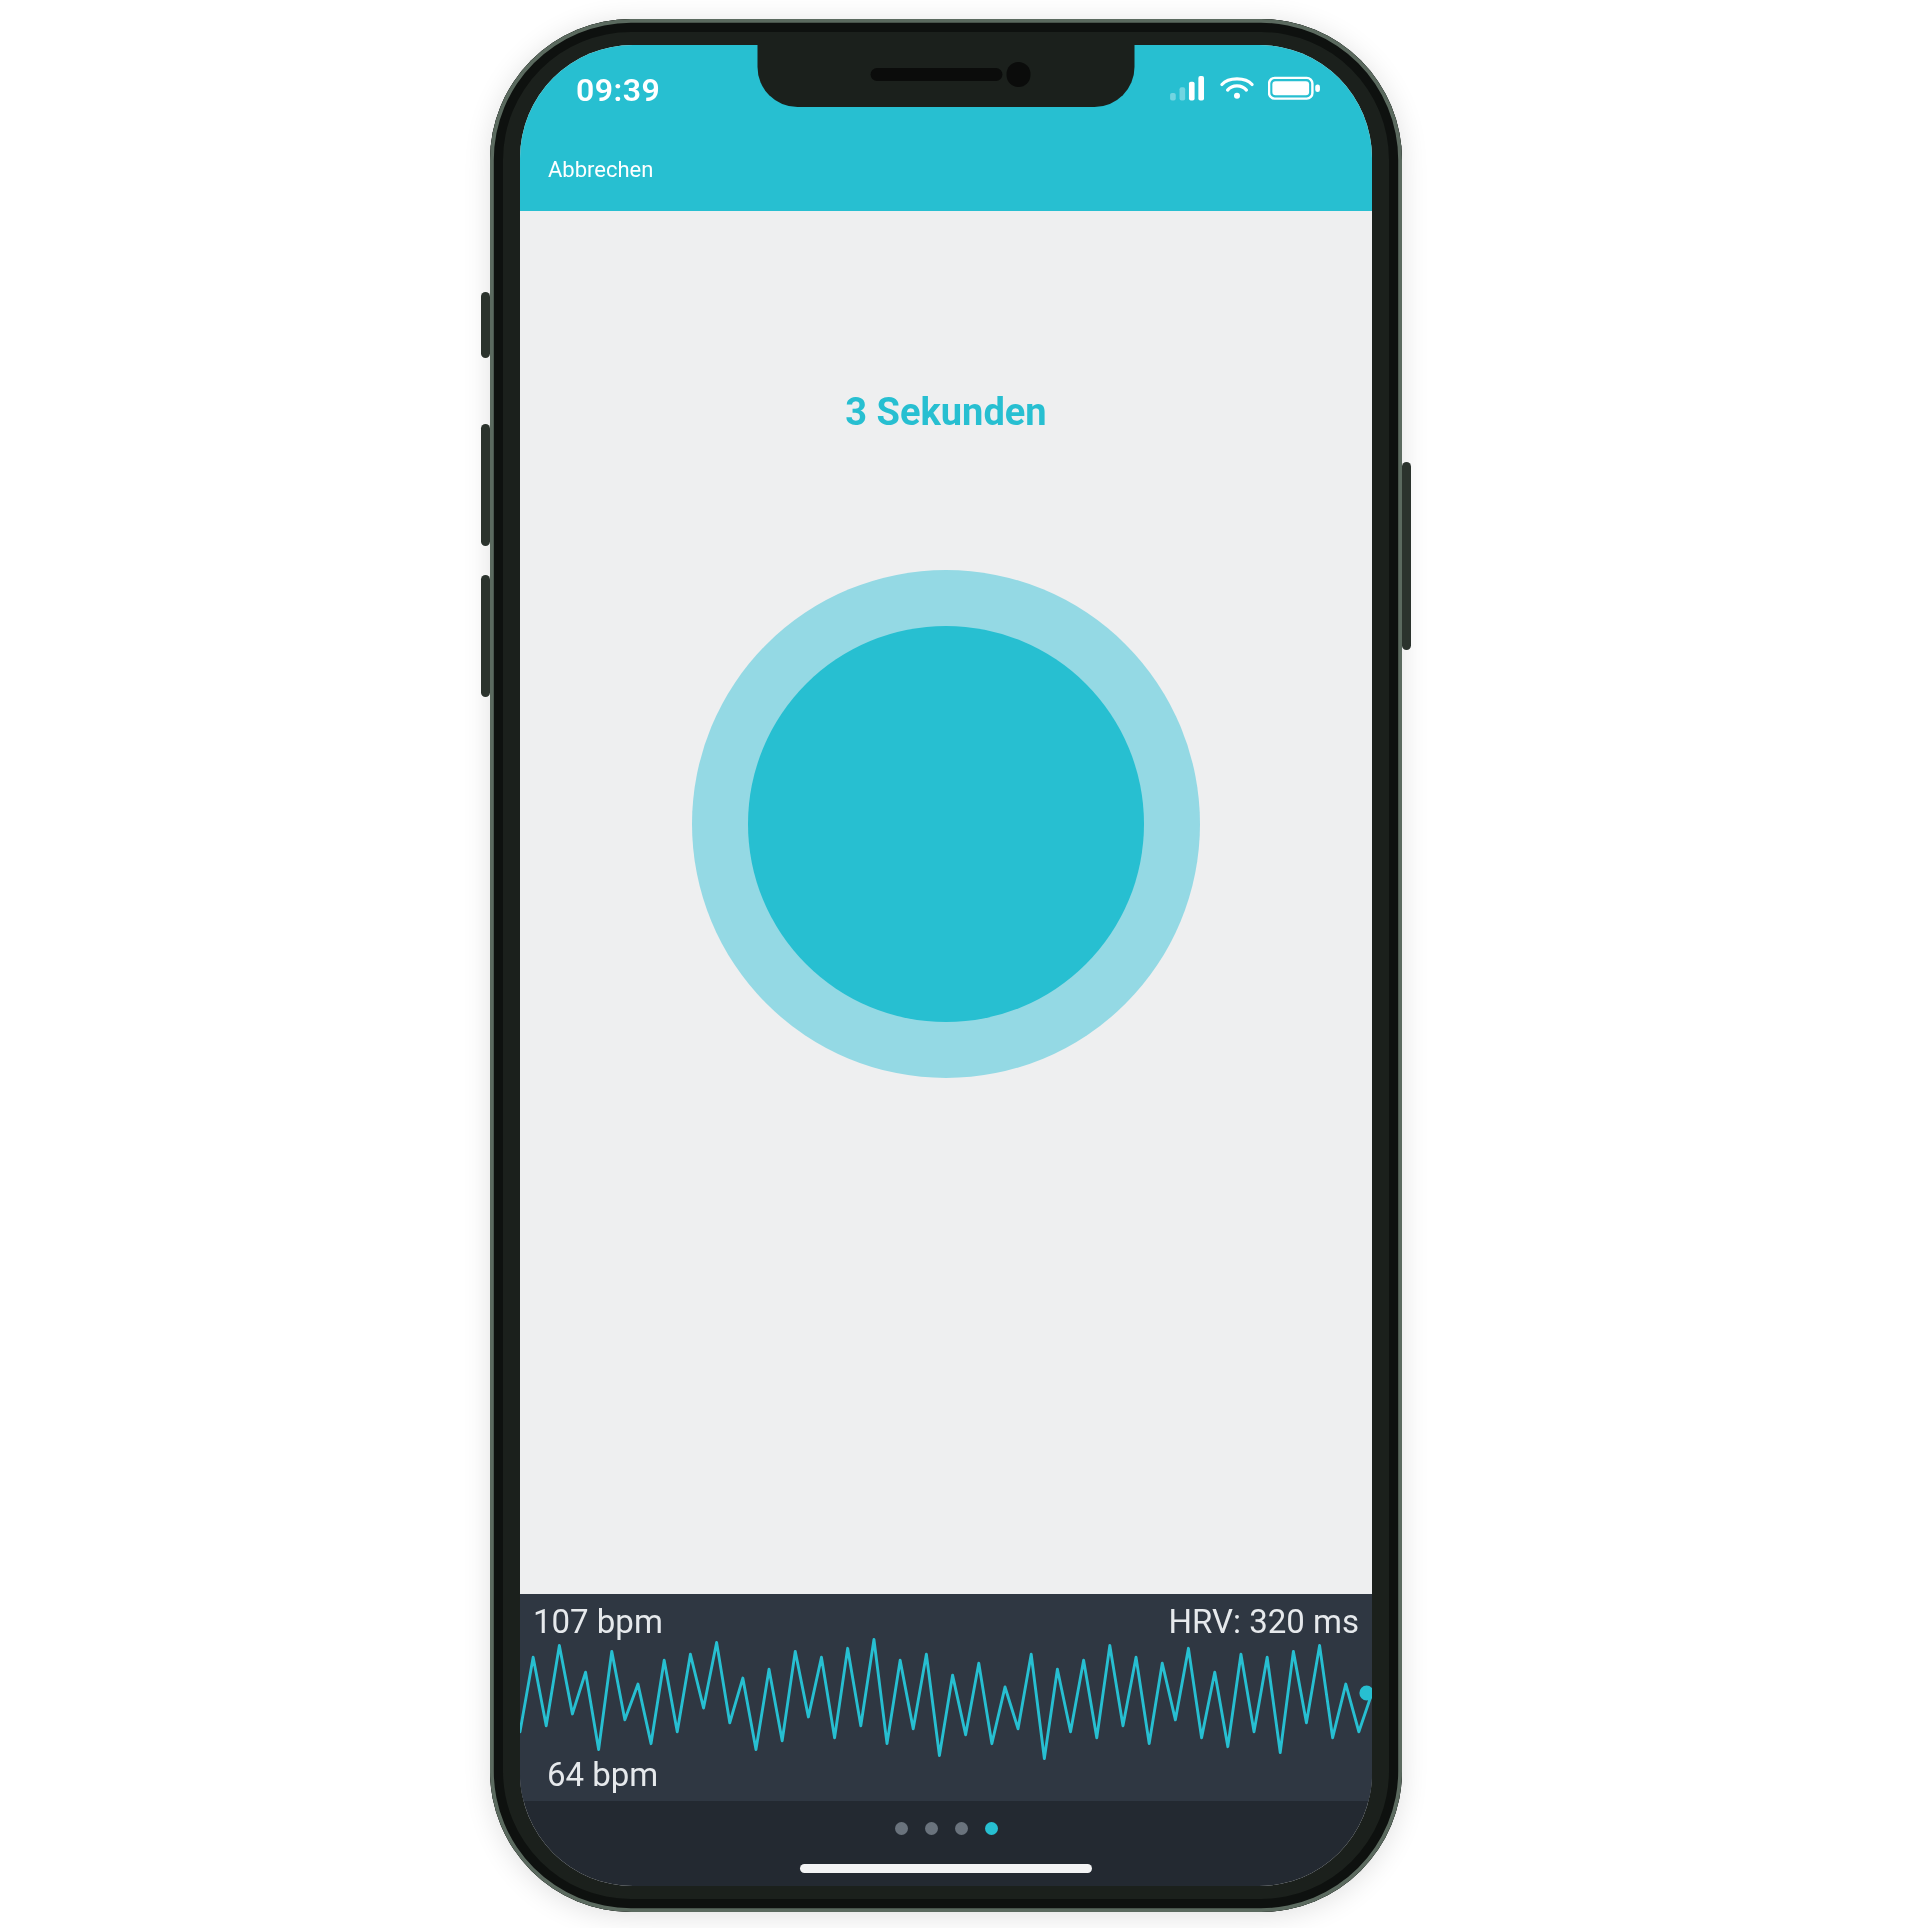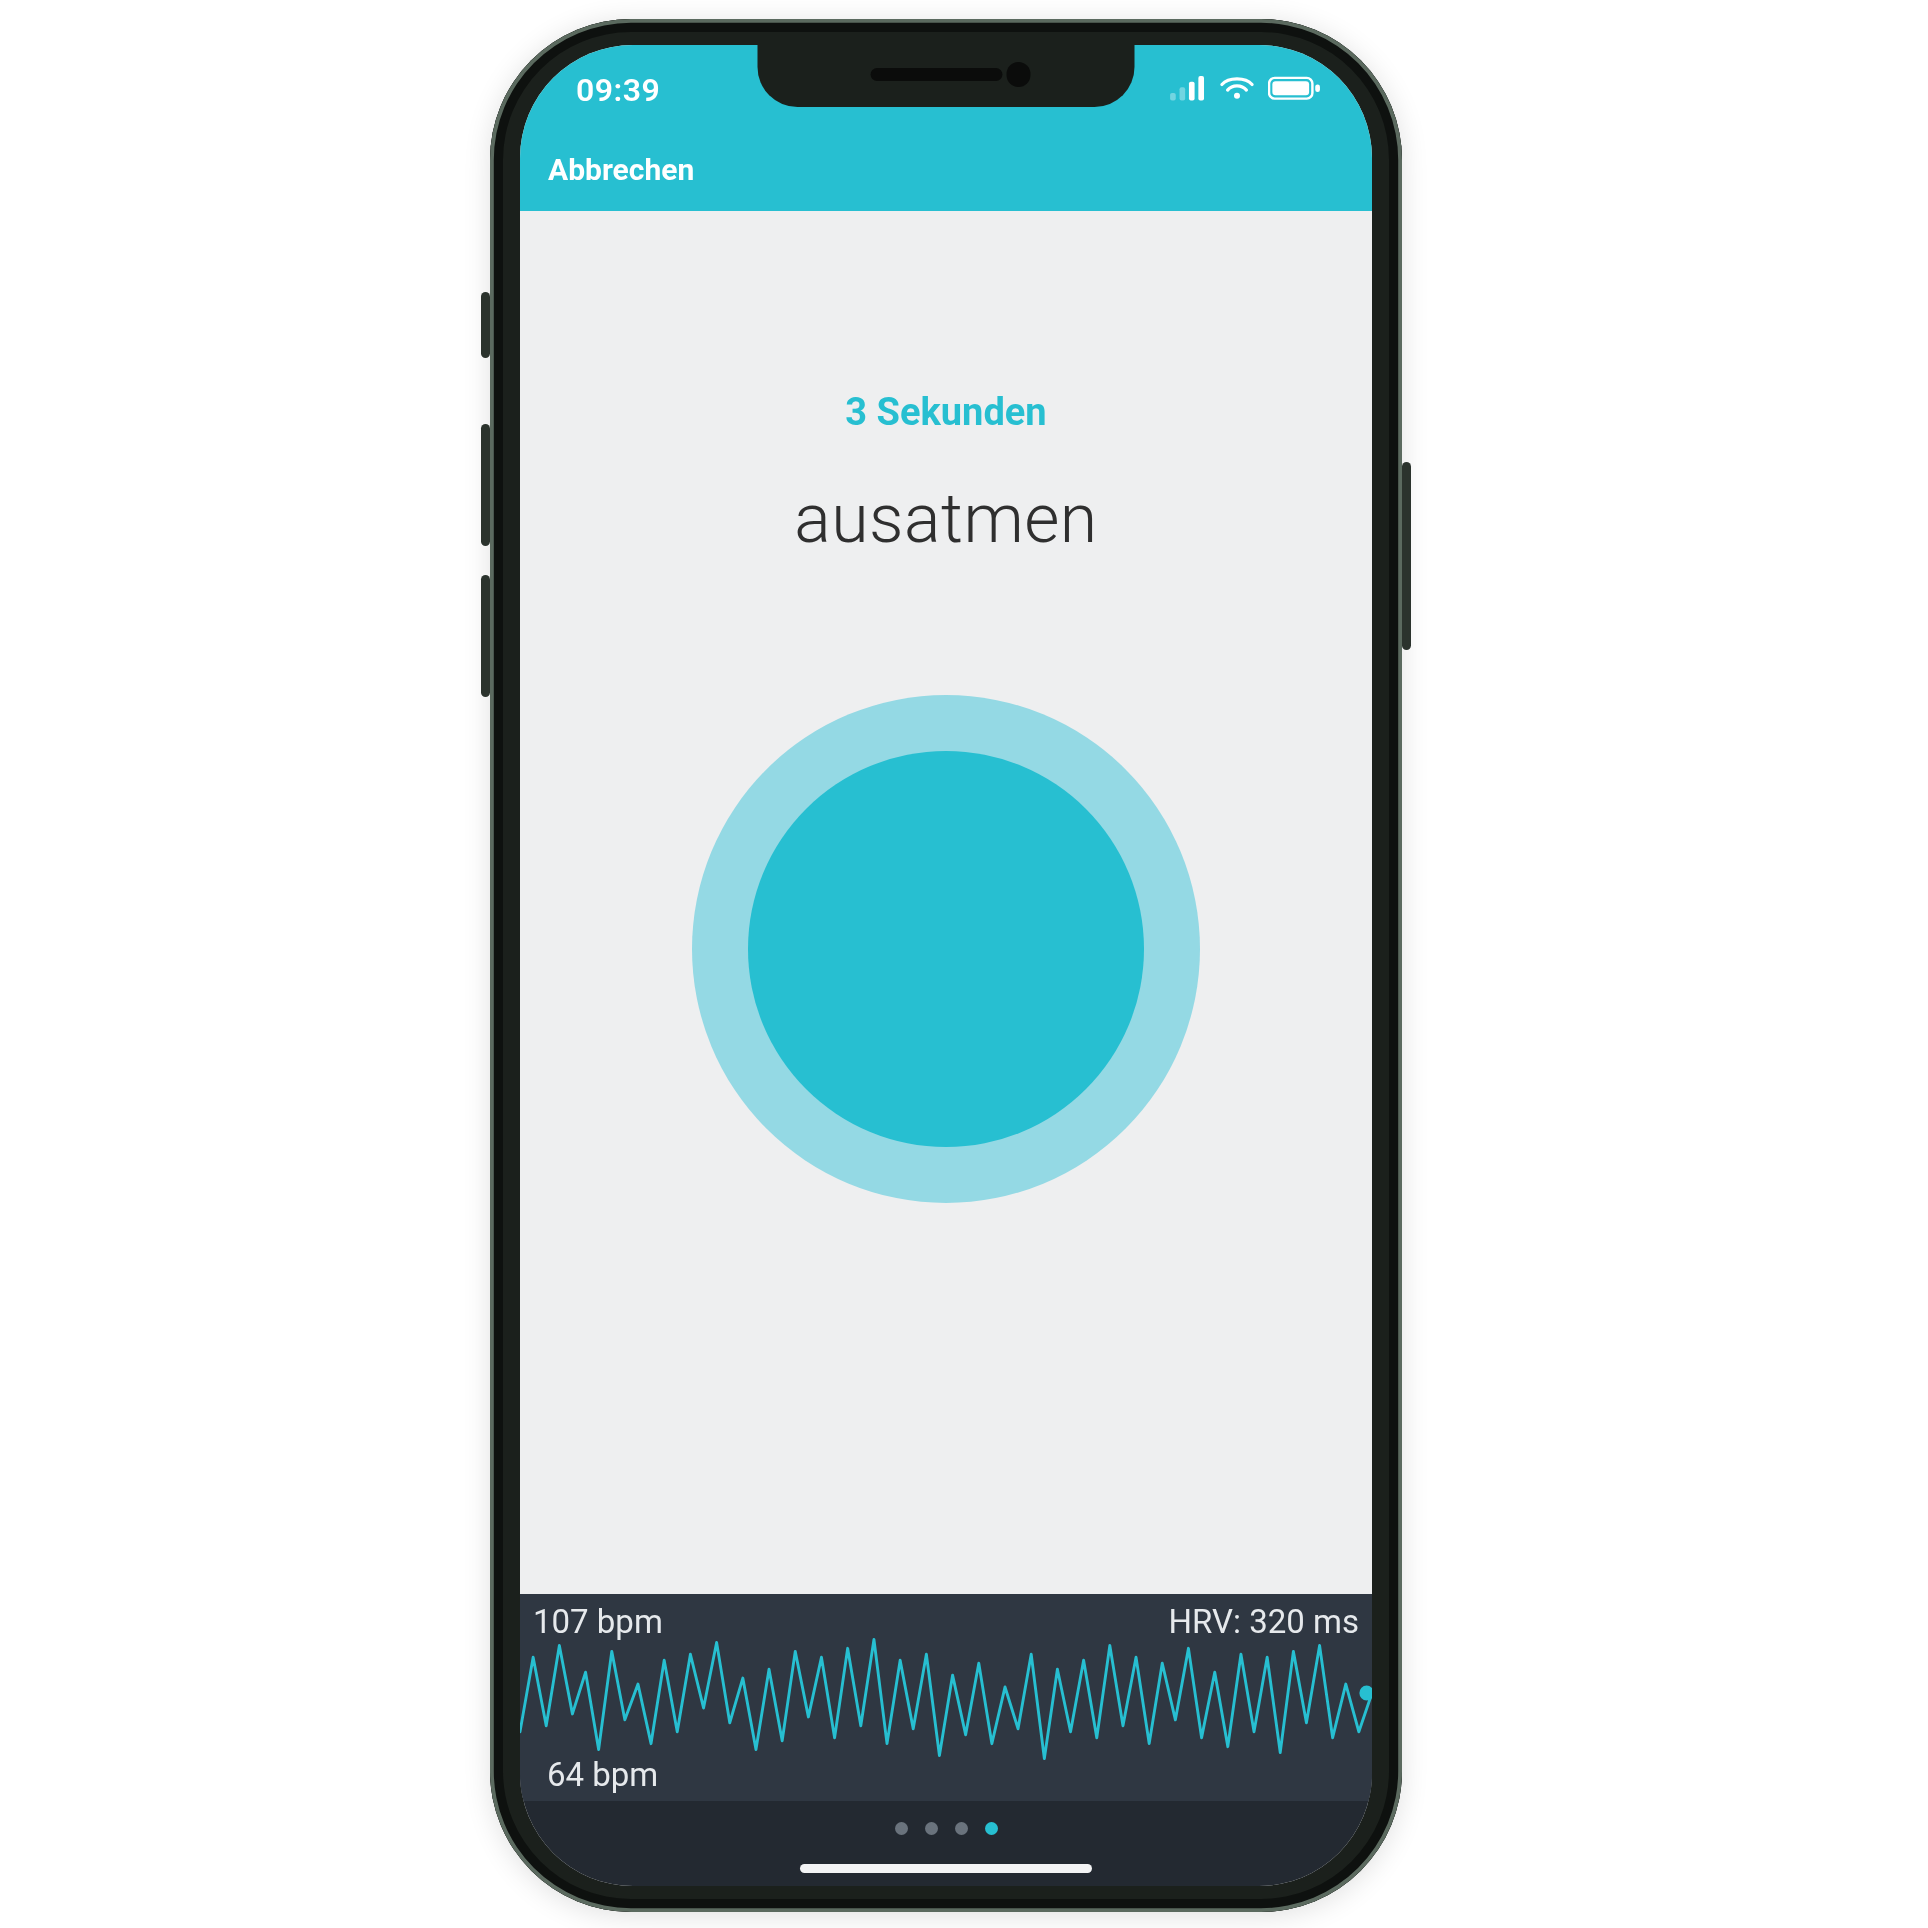--- a/index.html
+++ b/index.html
@@ -72,21 +72,21 @@
     position:absolute;top:21px;left:0;right:0;height:47px;
     display:flex;align-items:center;justify-content:space-between;
     padding:0 51px 0 56px;
     font-size:32px;font-weight:600;letter-spacing:0.5px;
   }
   .status-icons{display:flex;align-items:center;gap:13px;}
   .nav-row{
     position:absolute;left:0;right:0;bottom:0;height:83px;
     display:flex;align-items:center;padding:0 28px;
   }
-  .nav-cancel{font-size:30px;font-weight:700;color:#fff;text-align:center;}
+  .nav-cancel{font-size:22px;font-weight:400;color:#fff;text-align:center;}
 
   
   .content{
     position:absolute;left:0;right:0;top:166px;bottom:292px;
     display:flex;flex-direction:column;align-items:center;gap:32px;
   }
   .timer-label{
     margin-top:179px;
     color:var(--accent);
     font-size:38px;
@@ -186,21 +186,20 @@
           </span>
         </span>
       </div>
       <div class="nav-row">
         <span class="nav-cancel">Abbrechen</span>
       </div>
     </div>
 
     <div class="content">
       <div class="timer-label">3 Sekunden</div>
-      <div class="breath-label">ausatmen</div>
       <div class="breath-circle">
         <div class="ring"></div>
         <div class="core"></div>
       </div>
     </div>
 
     <div class="bottom">
       <div class="chart">
         <span class="chart-label lbl-top-left">107 bpm</span>
         <span class="chart-label lbl-top-right">HRV: 320 ms</span>

